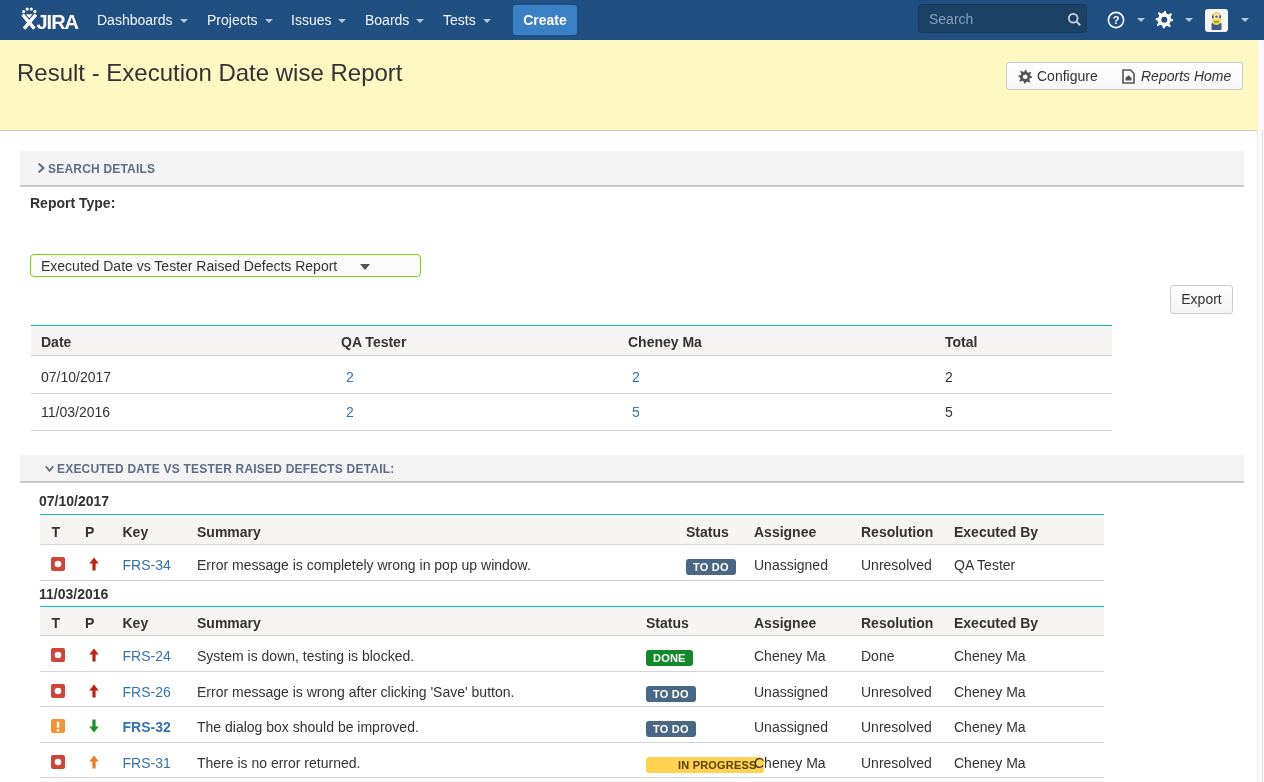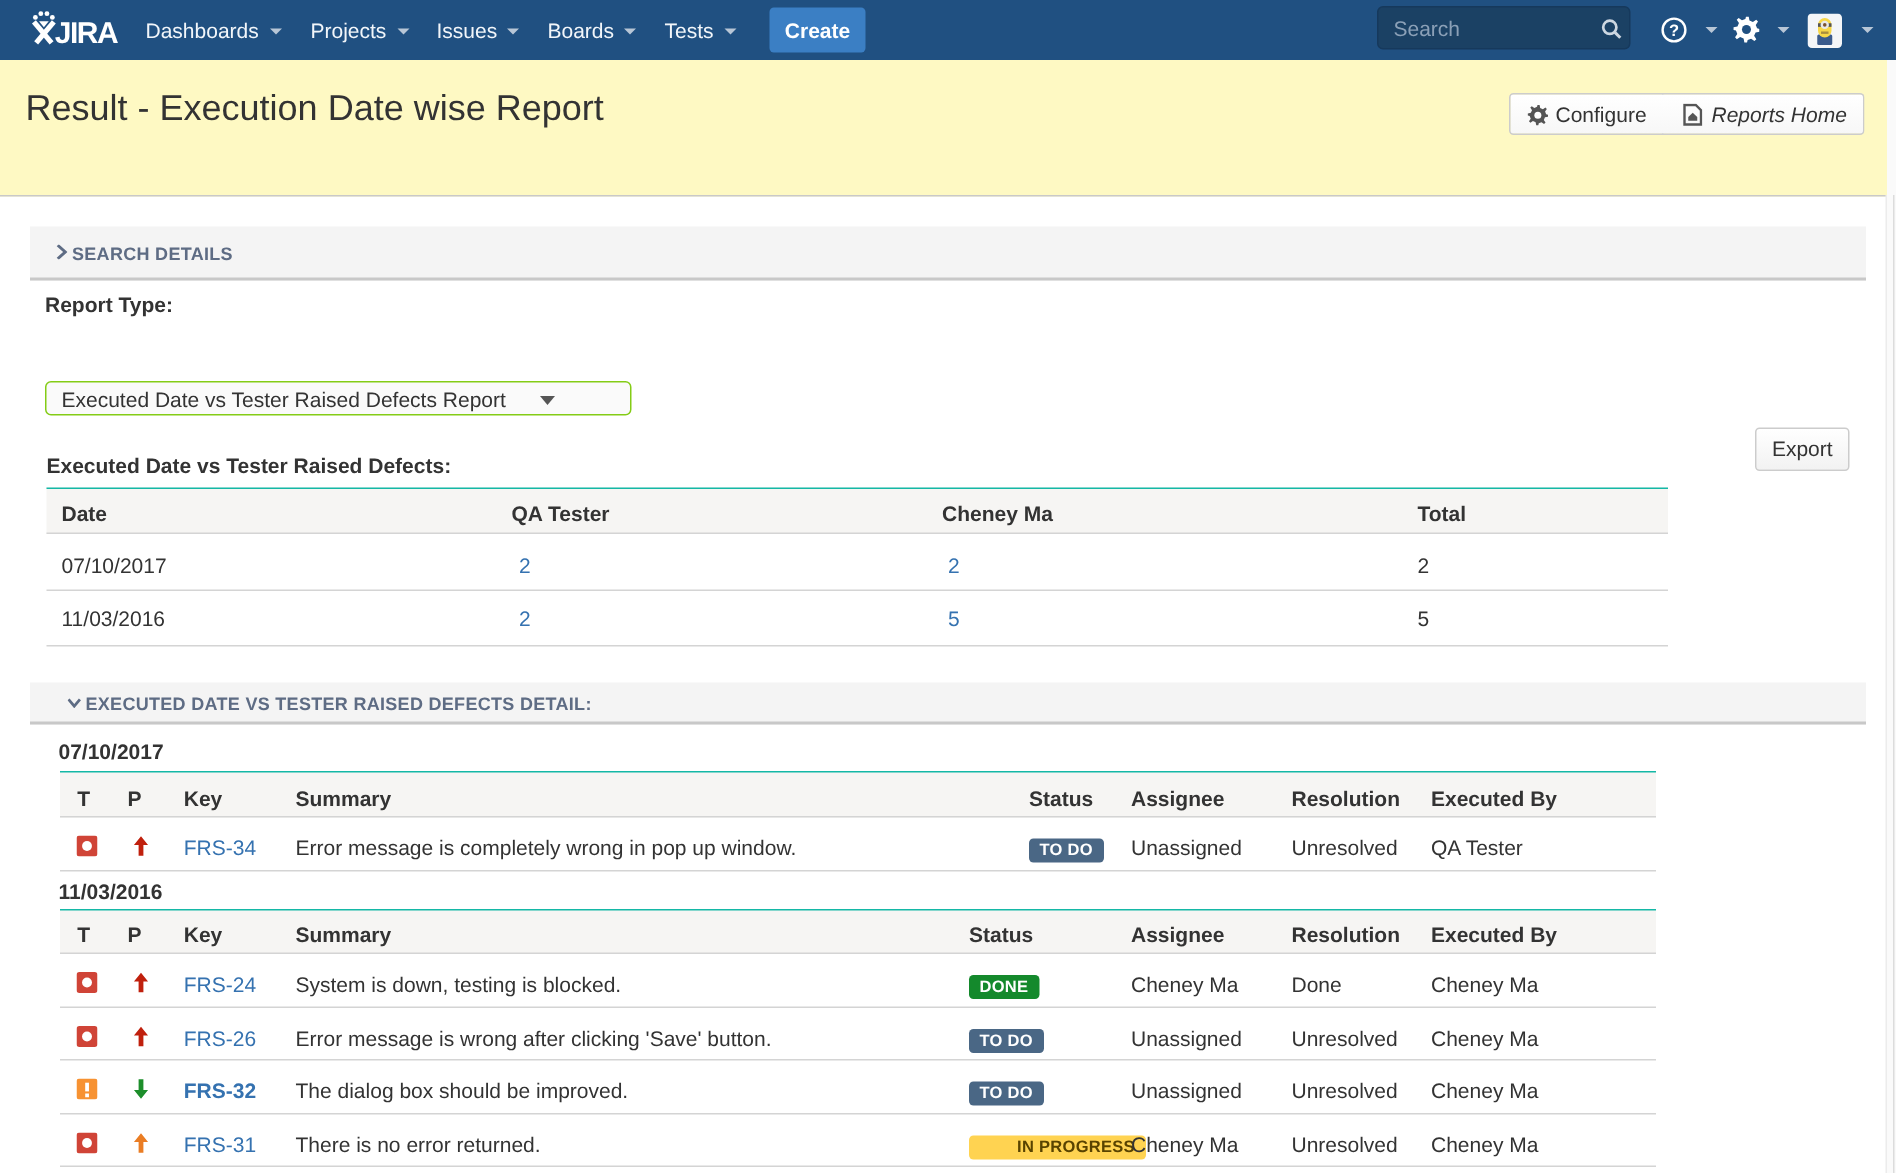--- a/index.html
+++ b/index.html
@@ -115,21 +115,20 @@
   </div>
 
   <div class="blabel" style="left:30px;top:195px;">Report Type:</div>
   <div class="abs" style="left:30px;top:218px;width:391px;height:23px;box-sizing:border-box;background:#fafafa;border:1px solid #84cc16;border-radius:4px;margin-top:36px;">
     <span class="abs" style="left:10px;top:3px;">Executed Date vs Tester Raised Defects Report</span>
     <span class="abs" style="left:329px;top:9px;width:0;height:0;border-left:5px solid transparent;border-right:5px solid transparent;border-top:6px solid #555;"></span>
   </div>
 
   <div class="abs" style="left:1170px;top:285px;width:63px;height:29px;box-sizing:border-box;background:linear-gradient(#ffffff,#f2f2f2);border:1px solid #ccc;border-radius:3px;text-align:center;line-height:27px;">Export</div>
 
-  <div class="blabel" style="left:31px;top:302px;">Executed Date vs Tester Raised Defects:</div>
 
   <div class="thead" style="left:31px;top:325px;width:1081px;height:31px;">
     <span style="left:10px;top:8px;">Date</span>
     <span style="left:310px;top:8px;">QA Tester</span>
     <span style="left:597px;top:8px;">Cheney Ma</span>
     <span style="left:914px;top:8px;">Total</span>
   </div>
   <div class="trow" style="left:31px;top:356px;width:1081px;height:37.5px;">
     <span style="left:10px;top:13px;">07/10/2017</span>
     <a class="lnk abs" style="left:315px;top:13px;">2</a>

